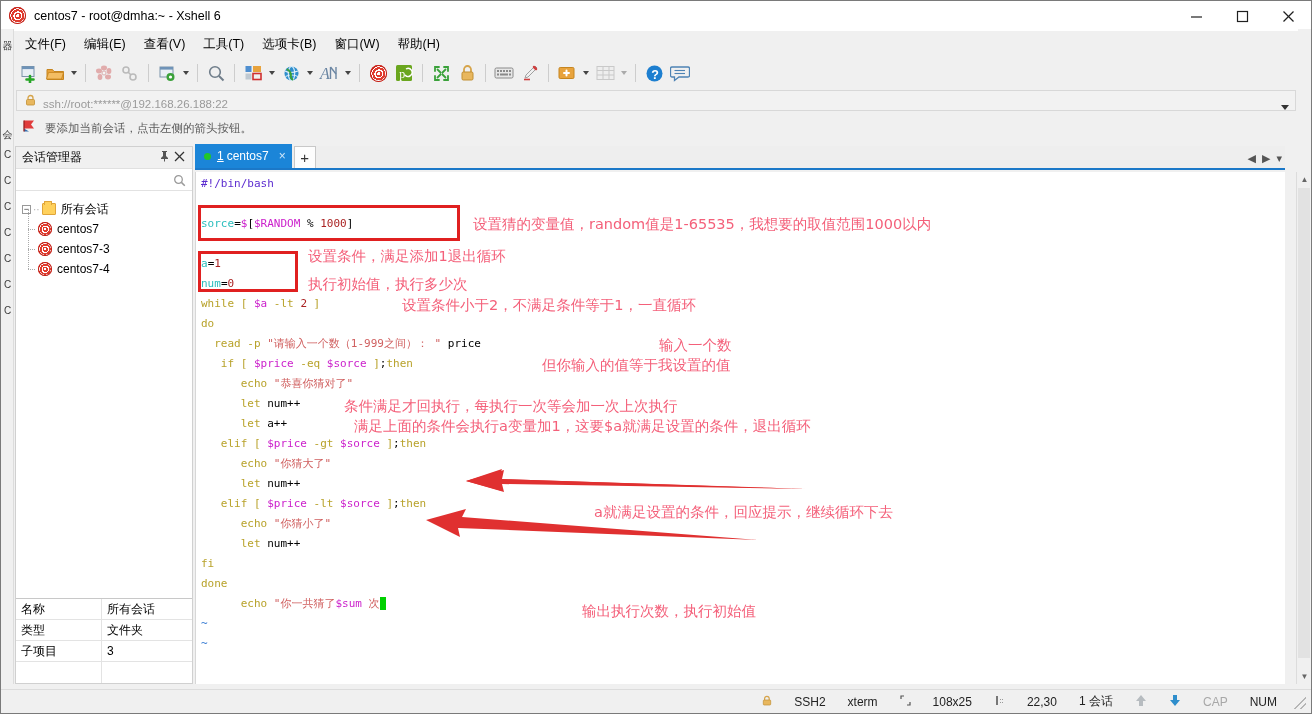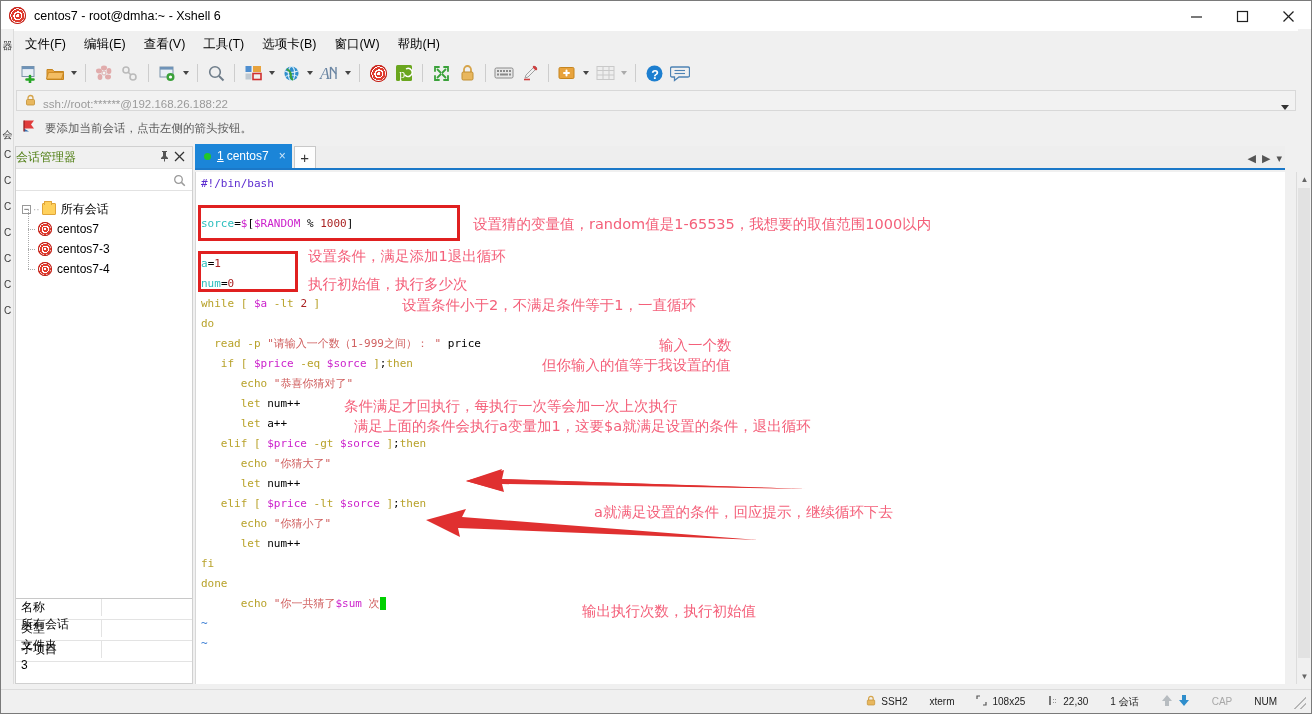--- a/index.html
+++ b/index.html
@@ -111,21 +111,21 @@
   
   .sessmgr {
     position: absolute; left: 14px; top: 145px; width: 178px; height: 538px;
     background: #ffffff; border: 1px solid #d0d0d0;
     display: flex; flex-direction: column;
   }
   .sm-head {
     height: 22px; background: #f0f0f0; display: flex; align-items: center;
     border-bottom: 1px solid #e0e0e0; flex: none;
   }
-  .sm-title { font-size: 12px; color: #4d7c0f; }
+  .sm-title { font-size: 12px; color: #000000; margin-left: 6px; }
   .sm-pin { margin-left: auto; margin-right: 4px; font-size: 12px; color: #333; }
   .sm-close { margin-right: 7px; font-size: 13px; color: #333; line-height: 1; }
   .sm-search {
     height: 22px; background: #fff; border-bottom: 1px solid #e2e2e2;
     display: flex; align-items: center; flex: none; position: relative;
   }
   .sm-search input {
     border: 0; outline: 0; width: 100%; height: 20px;
     font-size: 11px; padding-left: 6px; color: #222; background: transparent;
     font-family: "Liberation Sans", sans-serif;
@@ -156,21 +156,21 @@
   .tree-child::before {
     content: ""; position: absolute; left: 12px; top: -10px; bottom: 10px; width: 1px;
     border-left: 1px dotted #aaa;
   }
   .tree-child::after {
     content: ""; position: absolute; left: 12px; top: 10px; width: 7px; height: 1px;
     border-top: 1px dotted #aaa;
   }
   .snail-sm { width: 14px; height: 14px; margin-right: 5px; flex: none; }
   .sm-props { flex: none; border-top: 1px solid #c8c8c8; }
-  .prop-row { display: flex; height: 21px; border-bottom: 1px solid #e3e3e3; flex-direction: column; }
+  .prop-row { display: flex; height: 21px; border-bottom: 1px solid #e3e3e3; }
   .prop-k {
     width: 86px; font-size: 12px; color: #000; padding-left: 5px;
     border-right: 1px solid #e3e3e3; display: flex; align-items: center;
   }
   .prop-v { flex: 1; font-size: 12px; color: #000; padding-left: 5px; display: flex; align-items: center; }
 
   
   .tabbar {
     position: absolute; left: 194px; top: 145px; width: 1090px; height: 24px;
     background: #eeeeee; border-bottom: 2px solid #1b78c8;
@@ -256,22 +256,22 @@
     background: #f0f0f0; border-top: 1px solid #dcdcdc;
     display: flex; align-items: center;
   }
   .sb-left {
     margin-left: 10px; font-size: 11.5px; color: #222;
     border: 1px solid #cfcfcf; background: #f0f0f0; padding: 2px 6px;
     min-width: 630px; height: 19px; display: flex; align-items: center;
   }
   .sb-cells { margin-left: auto; display: flex; align-items: center; height: 20px; }
   .sb-cell {
-    font-size: 10px; color: #222; padding: 0 11px; height: 20px;
-    display: flex; align-items: center; gap: 5px; white-space: nowrap;
+    font-size: 12px; color: #222; padding: 0 11px; height: 20px;
+    display: flex; align-items: center; gap: 22px; white-space: nowrap;
   }
   .sb-cell.dim { color: #a8a8a8; }
   .sb-grip {
     width: 14px; height: 14px; margin-right: 5px; margin-left: 4px;
     background:
       linear-gradient(135deg, transparent 0 56%, #b5b5b5 56% 64%, transparent 64% 100%),
       linear-gradient(135deg, transparent 0 76%, #b5b5b5 76% 84%, transparent 84% 100%);
   }
 </style>
 </head>

